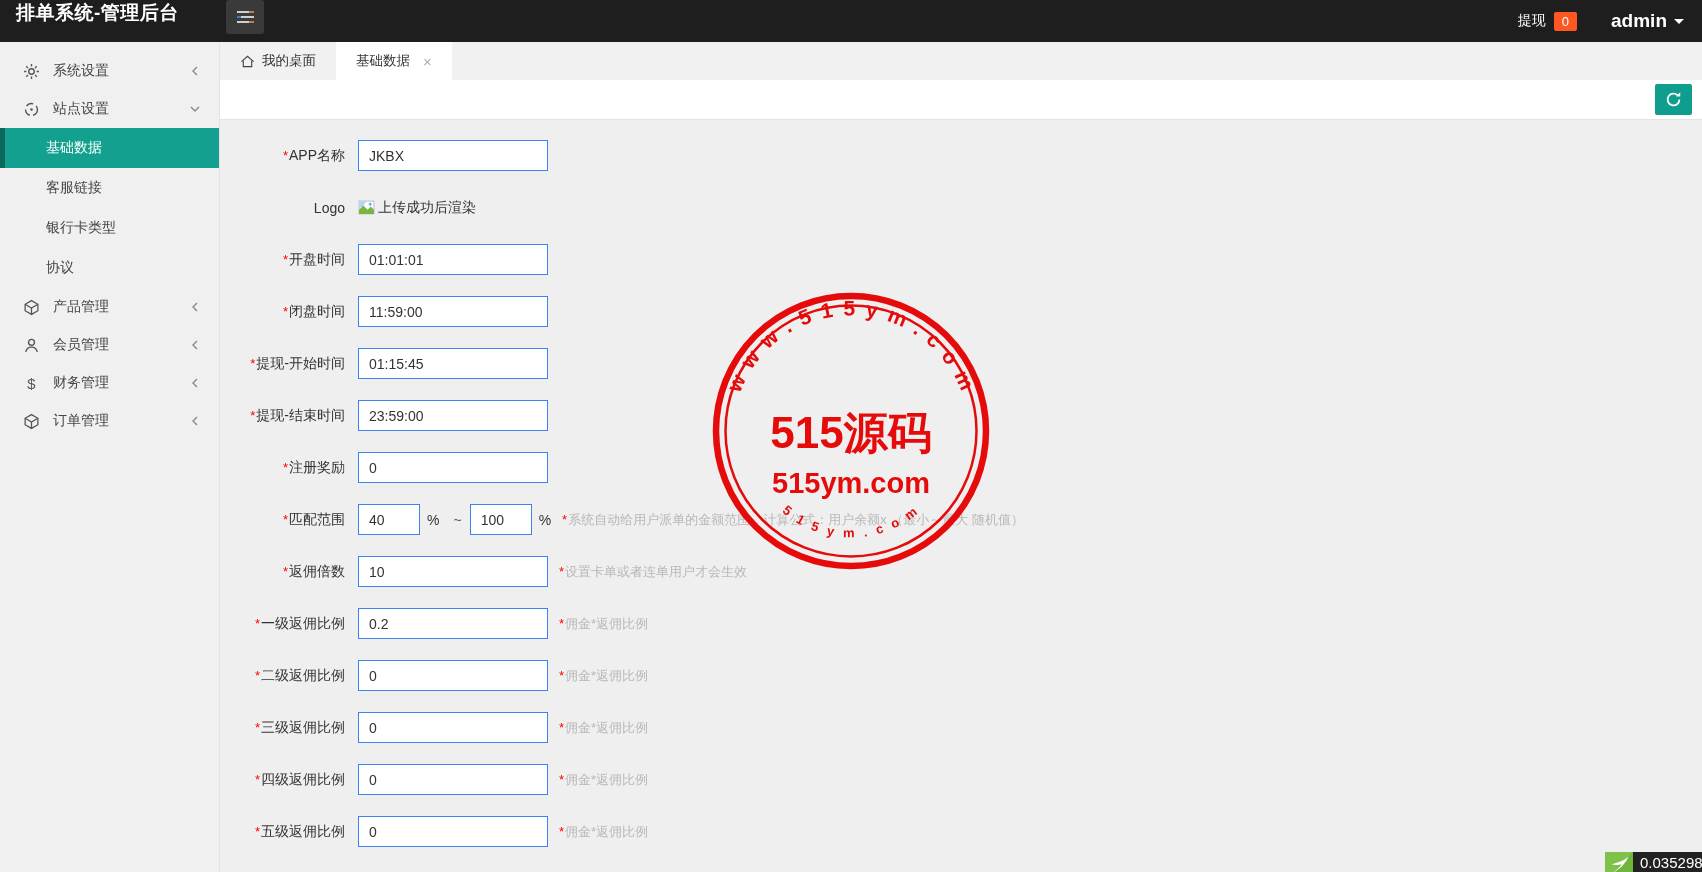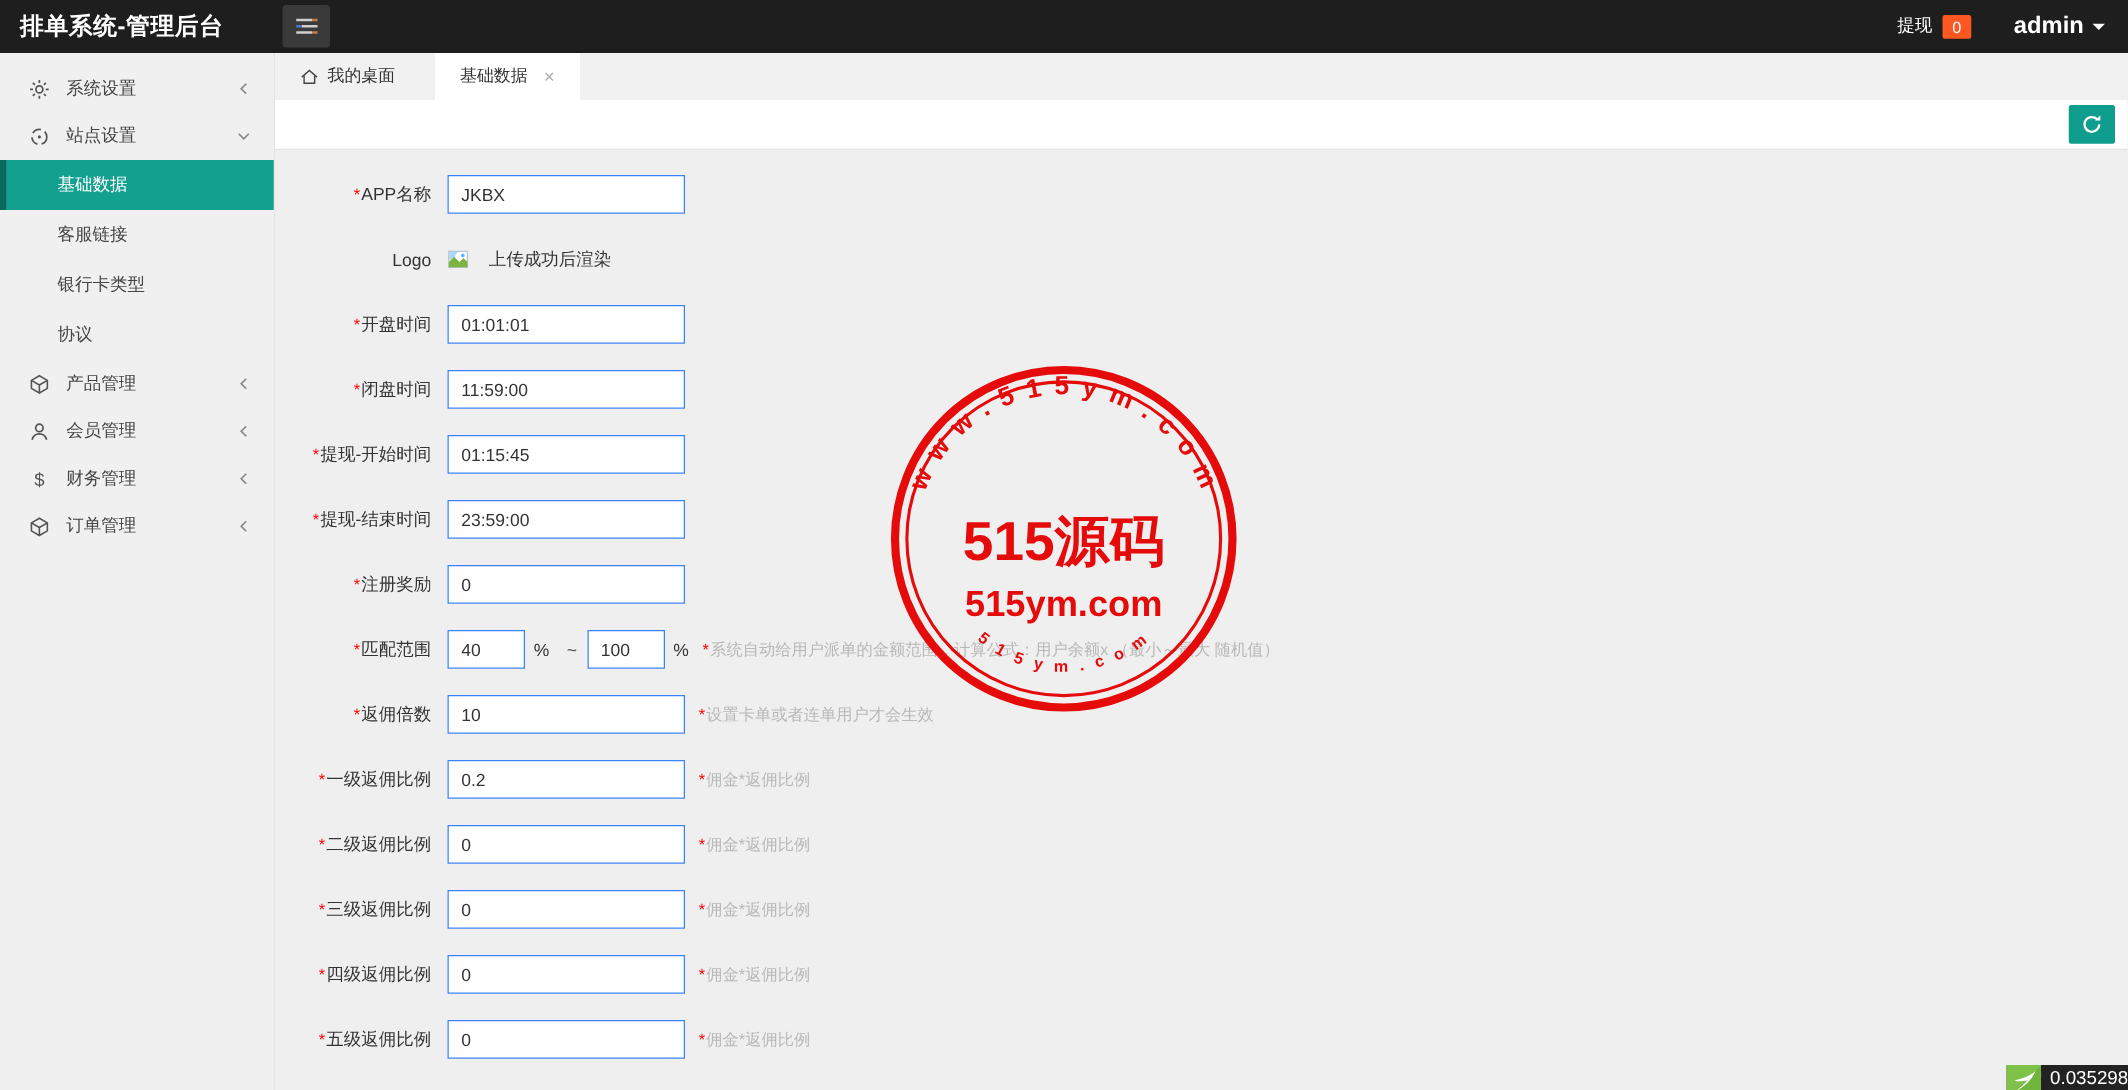--- a/index.html
+++ b/index.html
@@ -1,21 +1,21 @@
 <!DOCTYPE html>
 <html><head>
 <meta charset="utf-8">
 <style>
   * { margin:0; padding:0; box-sizing:border-box; }
   html,body { width:1702px; height:872px; overflow:hidden;
     font-family:"Liberation Sans","DejaVu Sans",sans-serif; background:#efefef; }
 
   
   .header { position:fixed; left:0; top:0; right:0; height:42px; background:#1e1e1e;
-    display:flex; align-items:center; z-index:50; }
+    display:flex; z-index:50; }
   .header-title { width:220px; padding-left:16px; color:#fff; font-size:19px;
     font-weight:bold; letter-spacing:.5px; white-space:nowrap; }
   .hamburger { width:38px; height:34px; background:#3a3a3a; border-radius:3px; margin-left:6px;
     display:flex; flex-direction:column; justify-content:center; align-items:center; gap:3px; cursor:pointer; }
   .hamburger i { display:block; width:17px; height:2px; }
   .bar-a { background:linear-gradient(to right,#cfcfcf 72%,#c77b45 72%); }
   .bar-b { background:linear-gradient(to right,#4a77c9 26%,#cfcfcf 26%); }
   .header-right { margin-left:auto; display:flex; align-items:center; padding-right:18px; color:#fff; }
   .withdraw { display:flex; align-items:center; font-size:14px; cursor:pointer; }
   .badge { background:#ff5722; border-radius:2px; padding:2px 8px; font-size:13px; margin-left:8px; }
@@ -28,39 +28,39 @@
   .nav-item { height:38px; display:flex; align-items:center; padding:0 18px 0 22px;
     color:#454545; font-size:14px; cursor:pointer; }
   .nav-item .nico { width:19px; display:flex; justify-content:center; margin-right:12px; color:#555; font-size:15px; }
   .nav-item .chev { margin-left:auto; display:flex; }
   .nav-sub-item { height:40px; display:flex; align-items:center; padding-left:46px;
     font-size:14px; color:#454545; cursor:pointer; }
   .nav-sub-item.active { background:#13a08f; color:#fff; border-left:5px solid #0a685c; padding-left:41px; }
 
   
   .main { position:absolute; left:220px; top:42px; right:0; bottom:0; }
-  .tabbar { height:38px; background:#f1f1f1; display:flex;gap:12px; }
+  .tabbar { height:38px; background:#f1f1f1; display:flex; }
   .tab { display:flex; align-items:center; padding:0 20px; font-size:13.5px; color:#333; cursor:pointer; gap:7px; }
   .tab.active { background:#fff; }
   .tab .close { color:#adadad; font-size:15px; margin-left:6px; line-height:1; }
   .toolbar { height:40px; background:#fff; position:relative; border-bottom:1px solid #e4e4e4; }
   .refresh-btn { position:absolute; right:10px; top:4px; width:37px; height:31px; background:#0f9d8d;
     border:none; border-radius:2px; display:flex; align-items:center; justify-content:center; cursor:pointer; }
 
   .form-area { position:absolute; top:78px; bottom:0; left:0; right:0; background:#efefef; padding-top:20px; overflow:hidden; }
   .form-row { display:flex; align-items:center; height:31px; margin-bottom:21px; }
   .form-label { width:138px; text-align:right; padding-right:13px; font-size:14px; color:#333; white-space:nowrap; }
   .req { color:#f00; margin-right:1px; font-size:13px; }
   .tinput { width:190px; height:31px; background:#fff; border:1px solid #3b82f6; padding:0 10px;
     font-size:14px; color:#333; font-family:inherit; outline:none; }
   .tinput.small { width:62px; }
   .unit { font-size:14px; color:#333; margin-left:7px; }
   .sep { font-size:14px; color:#555; margin:0 8px 0 14px; }
   .hint { margin-left:11px; font-size:13px; color:#b8b8b8; white-space:nowrap; }
-  .logo-alt { display:flex; align-items:center; font-size:14px; color:#333; gap:16px; cursor:pointer;text-align:right; }
+  .logo-alt { display:flex; align-items:center; font-size:14px; color:#333; gap:3px; cursor:pointer;text-align:right; }
 
   
   .stamp { position:fixed; left:710px; top:290px; width:282px; height:282px; z-index:60; pointer-events:none; }
 
   
   .trace { position:fixed; right:0; bottom:0; height:20px; display:flex; align-items:flex-start;
     overflow:hidden; z-index:70; }
   .trace-icon { width:28px; height:28px; flex:none; }
   .trace-bar { height:28px; background:#222; color:#fff; font-size:15px; padding:2px 2px 0 7px;
     width:69px; flex:none; white-space:nowrap; }

